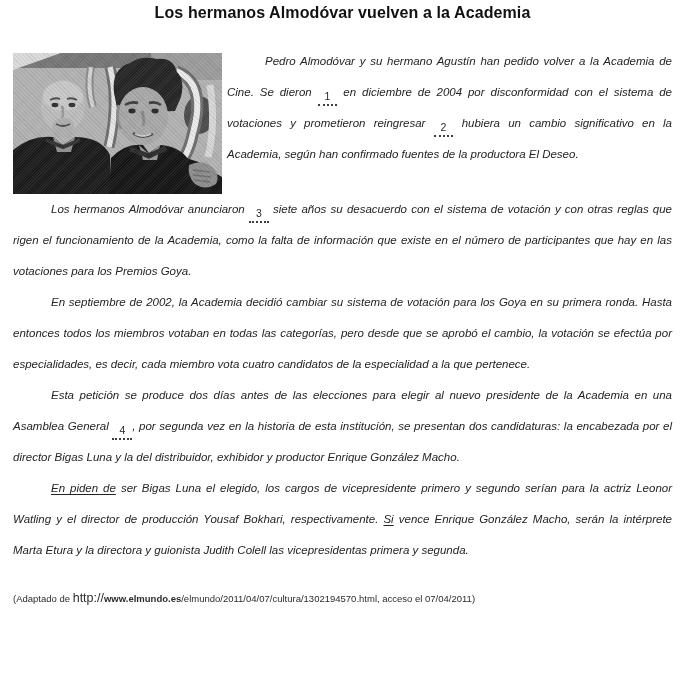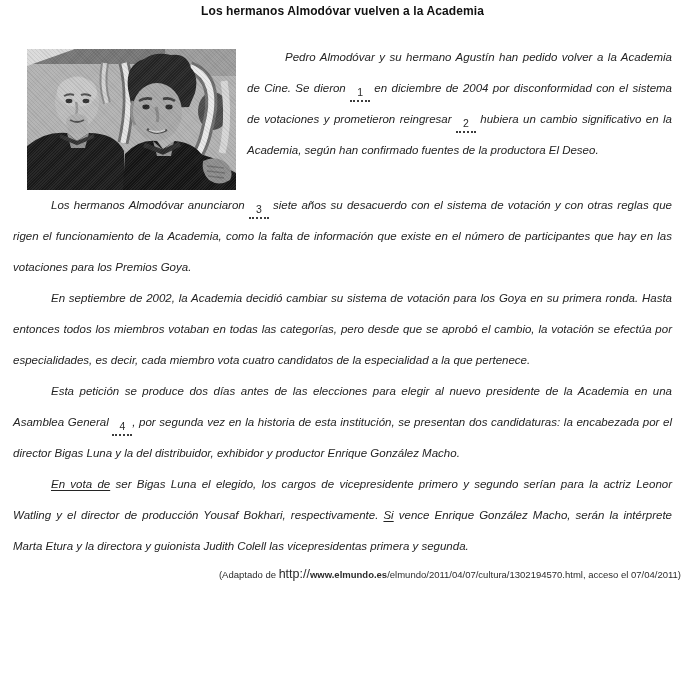--- a/index.html
+++ b/index.html
@@ -4,24 +4,24 @@
 <style>
   * { margin: 0; padding: 0; box-sizing: border-box; }
   html, body { background: #fff; }
   body {
     width: 685px; height: 696px;
     font-family: "Liberation Sans", sans-serif;
     color: #222; overflow: hidden; position: relative;
   }
   .doc { padding: 4px 13px 0 13px; }
   .title {
-    text-align: center; font-size: 12px; font-weight: bold;
+    text-align: center; font-size: 16px; font-weight: bold;
     color: #111; letter-spacing: 0.1px;
   }
-  .top-section { display: flex; margin-top: 31px; gap: 11px; margin-left: 14px; }
+  .top-section { display: flex; margin-top: 31px; gap: 5px; }
   .photo-frame {
     width: 209px; height: 141px; flex: none; position: relative; overflow: hidden;
     background: #b2b2b2;
   }
   .photo-frame svg { display: block; }
   .photo-grain {
     position: absolute; inset: 0; pointer-events: none;
     background:
       repeating-linear-gradient(45deg, rgba(0,0,0,0.07) 0 1px, transparent 1px 3px),
       repeating-linear-gradient(-45deg, rgba(255,255,255,0.07) 0 1px, transparent 1px 2px);
@@ -33,21 +33,21 @@
   }
   .blank {
     font-style: normal; font-size: 10.5px; line-height: 11px;
     display: inline-block; text-indent: 0; text-align: center;
     min-width: 14px; padding: 0 7px 2px;
     border-bottom: 2px dotted #3d3d3d;
     vertical-align: -4px; color: #2a2a2a;
   }
   .u { text-decoration: underline; text-underline-offset: 2px; }
   .footer {
-    margin-top: 5px; text-align: right;
+    margin-top: 25px; text-align: left;
     font-size: 9.5px; font-style: normal; color: #2b2b2b;
     margin-right: -9px;
   }
   .footer .scheme { font-size: 12.5px; }
   .footer .domain { font-weight: bold; }
 </style>
 </head>
 <body>
 
 <div class="doc">
@@ -110,18 +110,18 @@
 
     <div class="intro">
         <p class="para">Pedro Almodóvar y su hermano Agustín han pedido volver a la Academia de Cine. Se dieron <span class="blank">1</span> en diciembre de 2004 por disconformidad con el sistema de votaciones y prometieron reingresar <span class="blank">2</span> hubiera un cambio significativo en la Academia, según han confirmado fuentes de la productora El Deseo.</p>
       </div>
   </div>
 
   <div class="body-paragraphs">
       <p class="para">Los hermanos Almodóvar anunciaron <span class="blank">3</span> siete años su desacuerdo con el sistema de votación y con otras reglas que rigen el funcionamiento de la Academia, como la falta de información que existe en el número de participantes que hay en las votaciones para los Premios Goya.</p>
       <p class="para">En septiembre de 2002, la Academia decidió cambiar su sistema de votación para los Goya en su primera ronda. Hasta entonces todos los miembros votaban en todas las categorías, pero desde que se aprobó el cambio, la votación se efectúa por especialidades, es decir, cada miembro vota cuatro candidatos de la especialidad a la que pertenece.</p>
       <p class="para">Esta petición se produce dos días antes de las elecciones para elegir al nuevo presidente de la Academia en una Asamblea General <span class="blank">4</span>, por segunda vez en la historia de esta institución, se presentan dos candidaturas: la encabezada por el director Bigas Luna y la del distribuidor, exhibidor y productor Enrique González Macho.</p>
-      <p class="para"><span class="u">En vota de</span> ser Bigas Luna el elegido, los cargos de vicepresidente primero y segundo serían para la actriz Leonor Watling y el director de producción Yousaf Bokhari, respectivamente. <span class="u">Si</span> vence Enrique González Macho, serán la intérprete Marta Etura y la directora y guionista Judith Colell las vicepresidentas primera y segunda.</p>
+      <p class="para"><span class="u">En piden de</span> ser Bigas Luna el elegido, los cargos de vicepresidente primero y segundo serían para la actriz Leonor Watling y el director de producción Yousaf Bokhari, respectivamente. <span class="u">Si</span> vence Enrique González Macho, serán la intérprete Marta Etura y la directora y guionista Judith Colell las vicepresidentas primera y segunda.</p>
     </div>
 
   <div class="footer"><span>(Adaptado de </span><span class="scheme">http://</span><span class="domain">www.elmundo.es</span><span>/elmundo/2011/04/07/cultura/1302194570.html</span><span>, acceso el 07/04/2011)</span></div>
 
 </div>
 
 </body></html>

